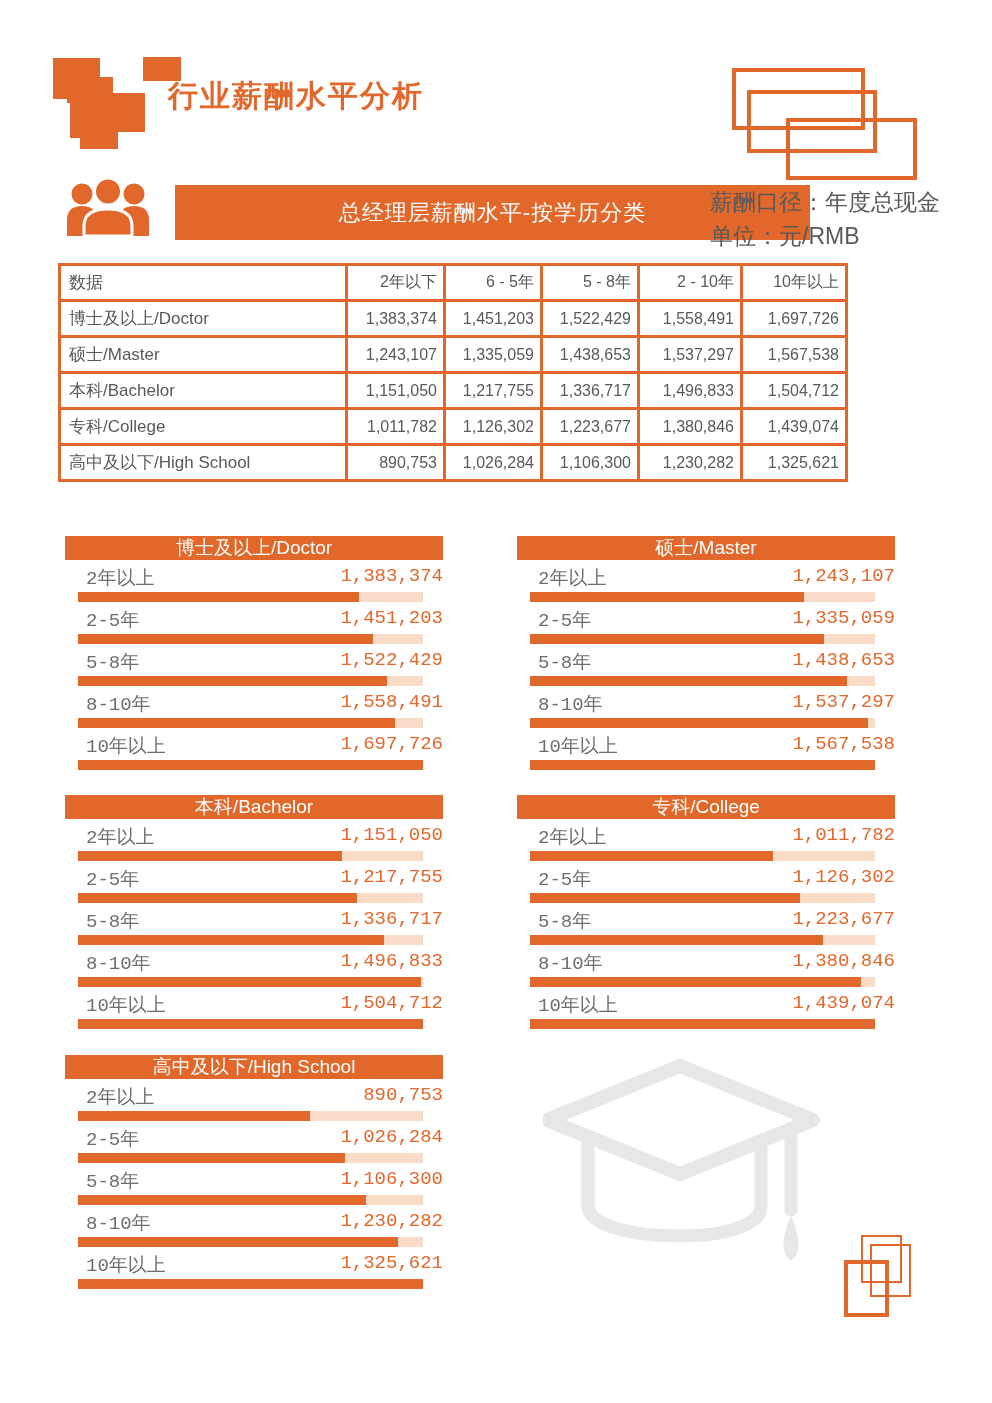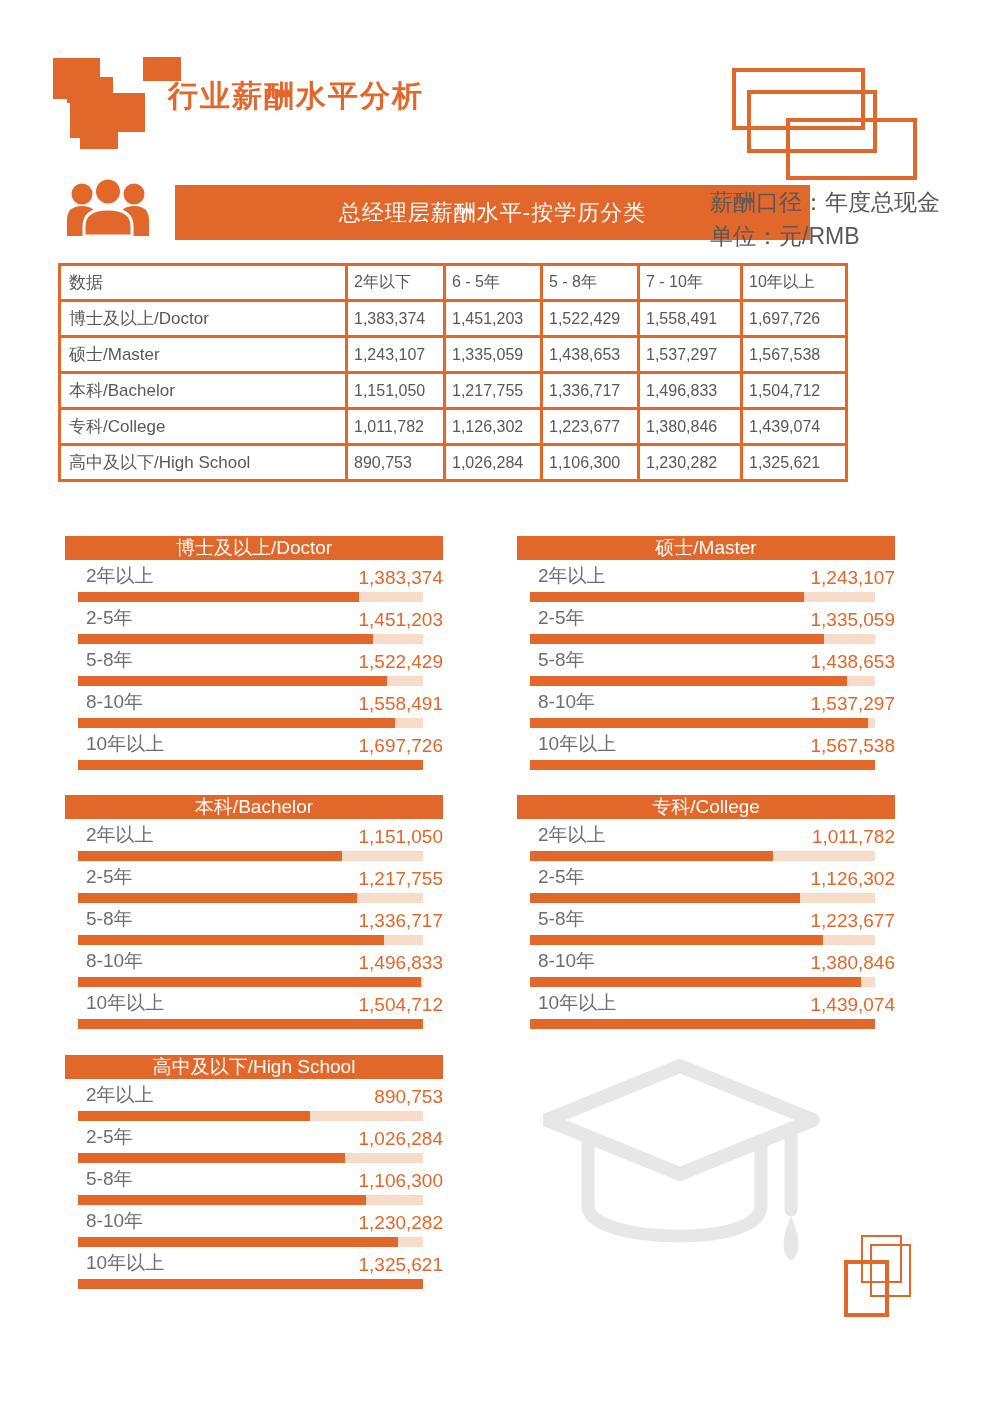--- a/index.html
+++ b/index.html
@@ -40,31 +40,31 @@
   .salary-table{
     position:absolute;left:58px;top:263px;width:787px;
     border-collapse:collapse;table-layout:fixed;
     font-size:16px;color:var(--dark);
   }
   .salary-table th,.salary-table td{
     border:3px solid var(--orange);height:36px;padding:0 6px;
     font-weight:normal;overflow:hidden;white-space:nowrap;
   }
   .salary-table .lab{text-align:left;padding-left:8px;font-size:17px;}
-  .salary-table .num{text-align:left;}
+  .salary-table .num{text-align:right;}
   
   .chart{position:absolute;width:378px;}
   .chart-title{
     height:24px;line-height:24px;background:var(--orange);color:#fff;
     text-align:center;font-size:19px;
   }
   .chart-row{margin-top:5px;}
   .crh{
-    display:flex;justify-content:space-between;align-items:flex-end;
-    height:24px;padding-left:21px;font-size:19px;
+    display:flex;justify-content:space-between;align-items:flex-start;
+    height:24px;padding-left:21px;font-size:19px;font-family:Liberation Mono, monospace;
   }
   .cat{color:var(--gray);}
   .val{color:var(--orange);}
   .bar-track{margin-left:13px;margin-top:3px;width:345px;height:10px;background:var(--orange-light);}
   .bar-fill{height:100%;background:var(--orange);}
   
   .cap-svg{position:absolute;left:543px;top:1058px;}
   .cap-stroke{fill:#fff;stroke:var(--cap);stroke-linejoin:round;}
   .cap-solid{fill:var(--cap);}
   .cap-line{stroke:var(--cap);stroke-linecap:round;fill:none;}
@@ -115,21 +115,21 @@
       <col style="width:97px">
         <col style="width:103px">
         <col style="width:105px">
     </colgroup>
     <thead>
         <tr>
           <th class="lab">数据</th>
           <th class="num">2年以下</th>
           <th class="num">6 - 5年</th>
           <th class="num">5 - 8年</th>
-          <th class="num">7 - 10年</th>
+          <th class="num">2 - 10年</th>
           <th class="num">10年以上</th>
         </tr>
       </thead>
     <tbody>
         <tr>
           <td class="lab">博士及以上/Doctor</td>
           <td class="num">1,383,374</td>
           <td class="num">1,451,203</td>
           <td class="num">1,522,429</td>
           <td class="num">1,558,491</td>

